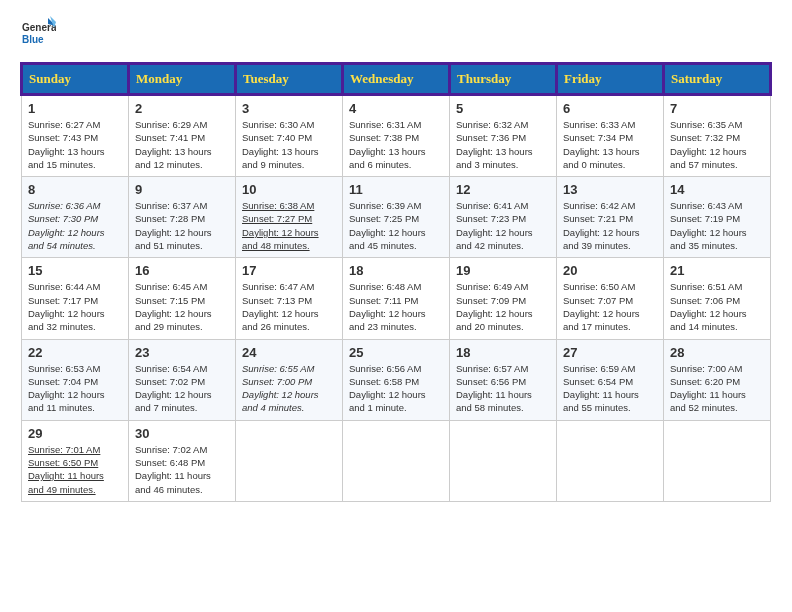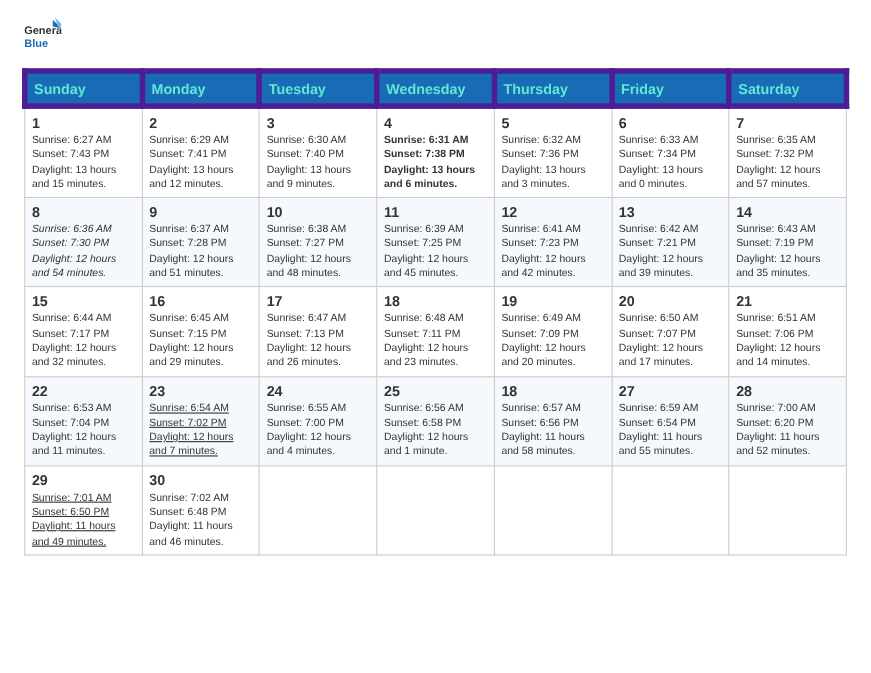--- a/index.html
+++ b/index.html
@@ -32,26 +32,27 @@
     .location {
       font-size: 14px;
       color: #555;
     }
     .calendar {
       width: 100%;
       border-collapse: collapse;
     }
     .calendar th {
       background-color: #1a6bb5;
-      color: #5eead4;
+      color: #fde047;
       font-size: 13px;
       font-weight: bold;
       padding: 6px 6px;
       text-align: left;
-      border: 5px solid #4c1d95;
+      border: 3px solid #4c1d95;
+      font-family: Liberation Serif, serif;
     }
     .calendar td {
       border: 1px solid #ccc;
       vertical-align: top;
       padding: 5px 6px;
       width: 14.28%;
       min-height: 80px;
     }
     .day-num {
       font-size: 13px;
@@ -131,21 +132,21 @@
         </td>
         <td>
           <span class="day-num">3</span>
           <div class="day-detail" style="white-space: pre-line;">Sunrise: 6:30 AM
 Sunset: 7:40 PM
 Daylight: 13 hours
 and 9 minutes.</div>
         </td>
         <td>
           <span class="day-num">4</span>
-          <div class="day-detail" style="white-space: pre-line; font-weight: bold;">Sunrise: 6:31 AM
+          <div class="day-detail" style="white-space: pre-line;">Sunrise: 6:31 AM
 Sunset: 7:38 PM
 Daylight: 13 hours
 and 6 minutes.</div>
         </td>
         <td>
           <span class="day-num">5</span>
           <div class="day-detail" style="white-space: pre-line;">Sunrise: 6:32 AM
 Sunset: 7:36 PM
 Daylight: 13 hours
 and 3 minutes.</div>
@@ -175,21 +176,21 @@
         </td>
         <td>
           <span class="day-num">9</span>
           <div class="day-detail" style="white-space: pre-line;">Sunrise: 6:37 AM
 Sunset: 7:28 PM
 Daylight: 12 hours
 and 51 minutes.</div>
         </td>
         <td>
           <span class="day-num">10</span>
-          <div class="day-detail" style="white-space: pre-line;">Sunrise: 6:38 AM
+          <div class="day-detail" style="white-space: pre-line; text-decoration: underline;">Sunrise: 6:38 AM
 Sunset: 7:27 PM
 Daylight: 12 hours
 and 48 minutes.</div>
         </td>
         <td>
           <span class="day-num">11</span>
           <div class="day-detail" style="white-space: pre-line;">Sunrise: 6:39 AM
 Sunset: 7:25 PM
 Daylight: 12 hours
 and 45 minutes.</div>
@@ -270,28 +271,28 @@
       <tr>
         <td>
           <span class="day-num">22</span>
           <div class="day-detail" style="white-space: pre-line;">Sunrise: 6:53 AM
 Sunset: 7:04 PM
 Daylight: 12 hours
 and 11 minutes.</div>
         </td>
         <td>
           <span class="day-num">23</span>
-          <div class="day-detail" style="white-space: pre-line; text-decoration: underline;">Sunrise: 6:54 AM
+          <div class="day-detail" style="white-space: pre-line;">Sunrise: 6:54 AM
 Sunset: 7:02 PM
 Daylight: 12 hours
 and 7 minutes.</div>
         </td>
         <td>
           <span class="day-num">24</span>
-          <div class="day-detail" style="white-space: pre-line;">Sunrise: 6:55 AM
+          <div class="day-detail" style="white-space: pre-line; font-style: italic;">Sunrise: 6:55 AM
 Sunset: 7:00 PM
 Daylight: 12 hours
 and 4 minutes.</div>
         </td>
         <td>
           <span class="day-num">25</span>
           <div class="day-detail" style="white-space: pre-line;">Sunrise: 6:56 AM
 Sunset: 6:58 PM
 Daylight: 12 hours
 and 1 minute.</div>

